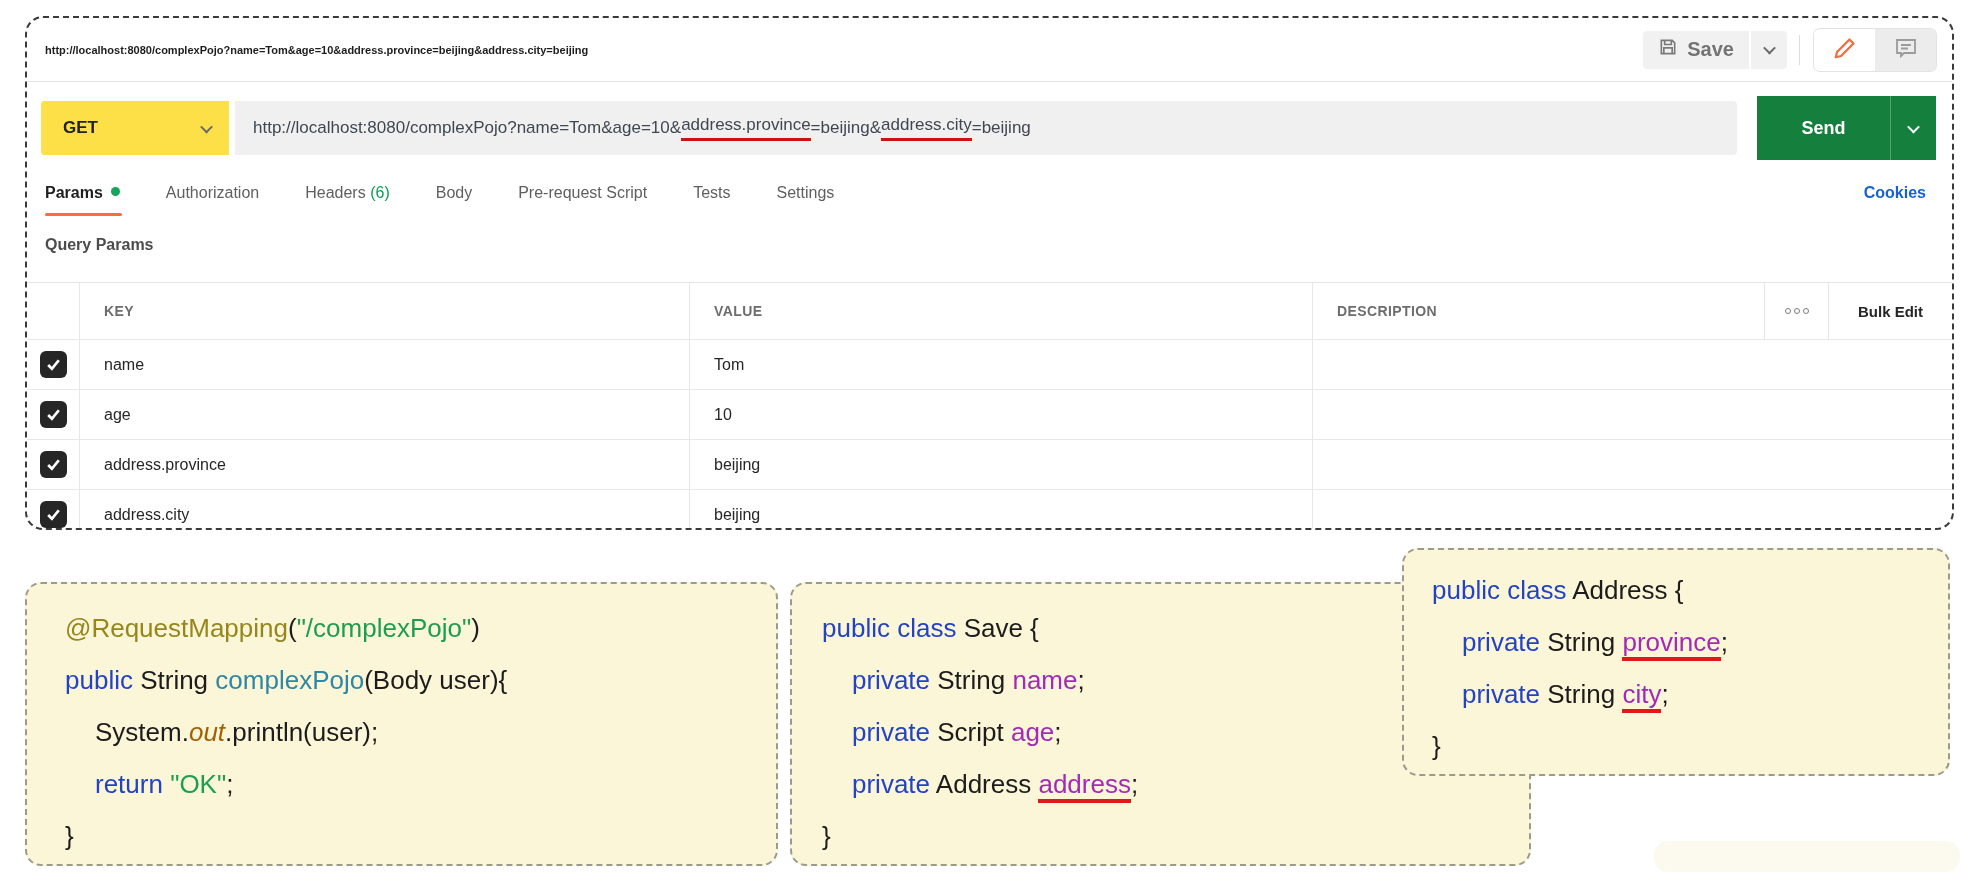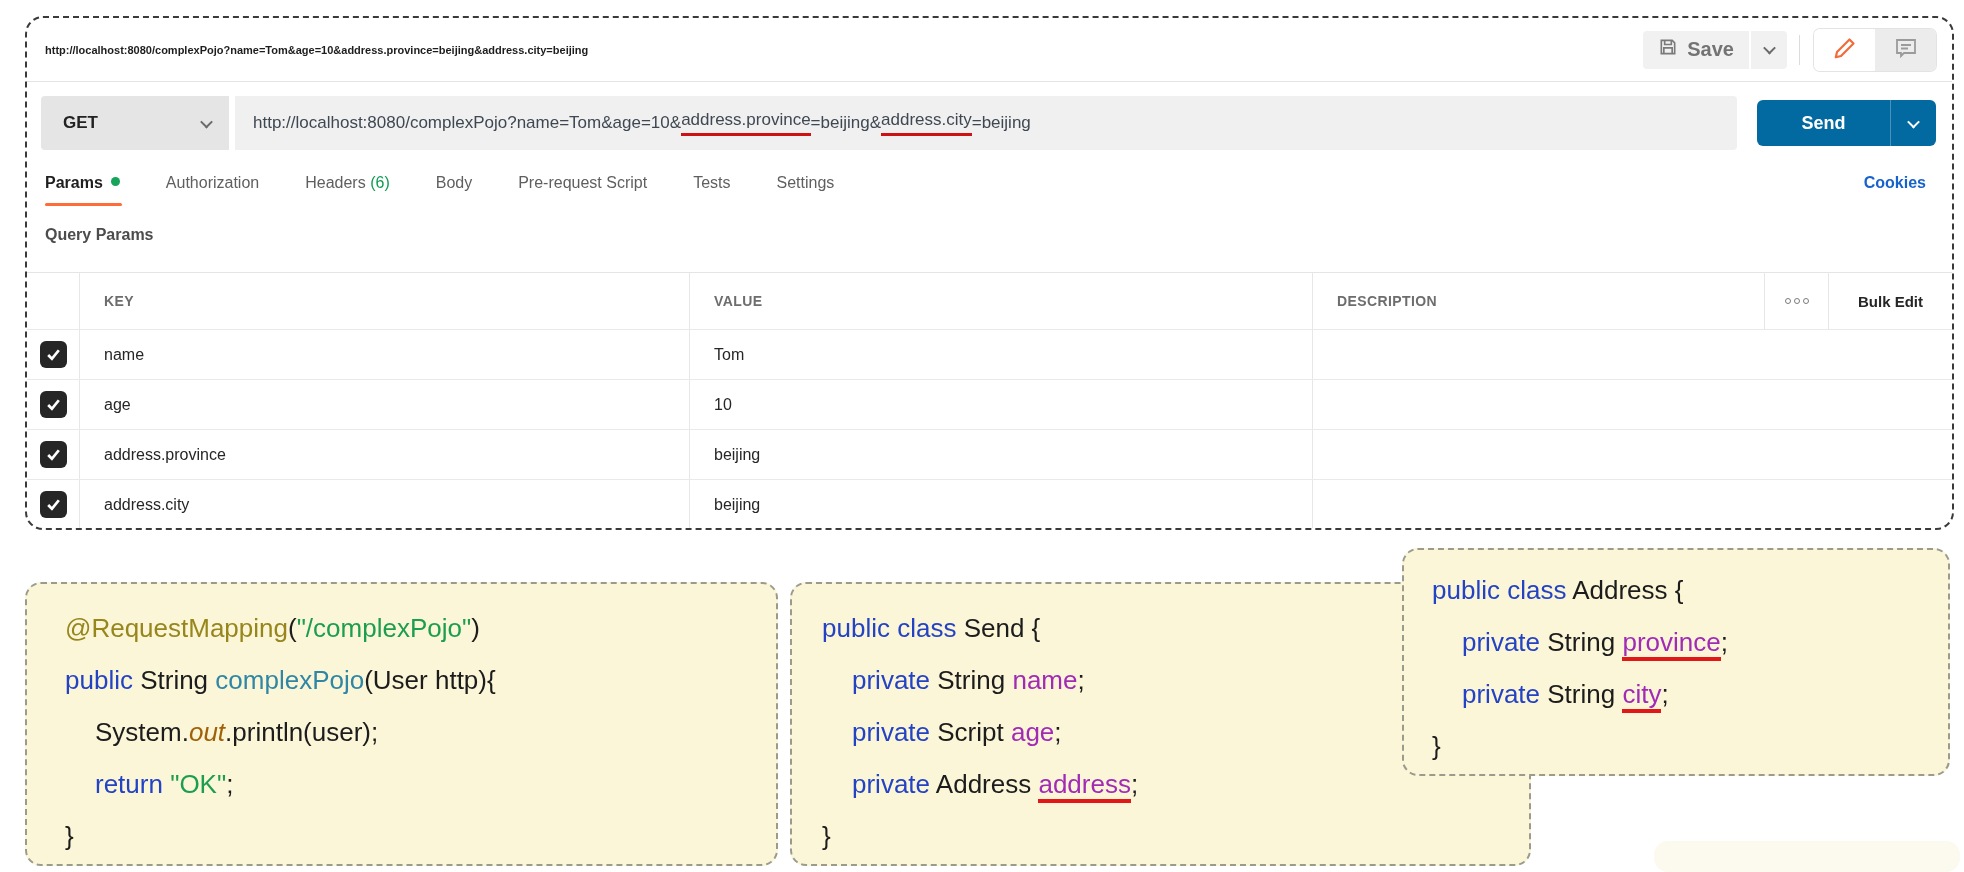--- a/index.html
+++ b/index.html
@@ -23,28 +23,28 @@
   .chev { display:inline-block; width:9px; height:9px; border-right:2px solid #6a6a6a;
           border-bottom:2px solid #6a6a6a; transform:rotate(45deg) translate(-1px,-1px); }
   .chev.white { border-color:#ffffff; }
   .vdivider { width:1px; height:30px; background:#dcdcdc; margin:0 14px 0 12px; }
   .edit-comment-group { display:flex; border-radius:6px; overflow:hidden; box-shadow:0 0 0 1px #e3e3e3; }
   .seg { width:61px; height:42px; border:none; display:flex; align-items:center; justify-content:center; cursor:pointer; }
   .seg.edit { background:#ffffff; }
   .seg.comment { background:#ececec; }
 
   .req-row { display:flex; align-items:center; padding:14px 16px 12px 14px; }
-  .method-select { width:188px; height:54px; background:#e5e5e5; border-radius:4px 0 0 4px;
+  .method-select { width:188px; height:54px; background:#fde047; border-radius:4px 0 0 4px;
                    display:flex; align-items:center; justify-content:space-between;
                    padding:0 18px 0 22px; font-size:17px; font-weight:bold; color:#222; cursor:pointer; margin-right:6px; }
   .url-field { flex:1; height:54px; background:#f0f0f0; border-radius:0 4px 4px 0;
                display:flex; align-items:center; padding:0 18px; font-size:17px; color:#3f4852;
                white-space:nowrap; overflow:hidden; margin-right:20px; }
   .url-underline { border-bottom:3px solid #cc1212; padding-bottom:3px; }
-  .send-btn { width:179px; height:46px; background:#0369a1; border:none; border-radius:6px;
+  .send-btn { width:179px; height:64px; background:#15803d; border:none; border-radius:0;
               display:flex; align-items:stretch; color:#fff; cursor:pointer; font-family:inherit; padding:0; }
   .send-label { flex:1; display:flex; align-items:center; justify-content:center;
                 font-size:18px; font-weight:bold; }
   .send-caret { width:46px; display:flex; align-items:center; justify-content:center;
                 border-left:1px solid rgba(255,255,255,0.28); }
 
   .tabs-row { display:flex; align-items:flex-start; padding:12px 26px 0 18px; height:52px; }
   .tab { margin-right:46px; font-size:16px; color:#5f5f5f; position:relative;
          padding-bottom:14px; cursor:pointer; white-space:nowrap; }
   .tab.active { color:#1f1f1f; font-weight:600; }
@@ -249,28 +249,28 @@
         </div>
       <div class="c-key">address.city</div>
       <div class="c-val">beijing</div>
       <div class="c-desc-row"></div>
     </div>
   </div>
 </div>
 
 <div class="code-box" id="box-controller">
   <div class="code-line"><span class="tok-ann">@RequestMapping</span><span class="tok-plain">(</span><span class="tok-str">"/complexPojo"</span><span class="tok-plain">)</span></div>
-  <div class="code-line"><span class="tok-kw">public </span><span class="tok-plain">String </span><span class="tok-meth">complexPojo</span><span class="tok-plain">(User http){</span></div>
+  <div class="code-line"><span class="tok-kw">public </span><span class="tok-plain">String </span><span class="tok-meth">complexPojo</span><span class="tok-plain">(Body user){</span></div>
   <div class="code-line ind"><span class="tok-plain">System.</span><span class="tok-out">out</span><span class="tok-plain">.println(user);</span></div>
   <div class="code-line ind"><span class="tok-kw">return </span><span class="tok-str">"OK"</span><span class="tok-plain">;</span></div>
   <div class="code-line"><span class="tok-plain">}</span></div>
 </div>
 
 <div class="code-box" id="box-user">
-  <div class="code-line"><span class="tok-kw">public class </span><span class="tok-plain">Send {</span></div>
+  <div class="code-line"><span class="tok-kw">public class </span><span class="tok-plain">Save {</span></div>
   <div class="code-line ind"><span class="tok-kw">private </span><span class="tok-plain">String </span><span class="tok-field">name</span><span class="tok-plain">;</span></div>
   <div class="code-line ind"><span class="tok-kw">private </span><span class="tok-plain">Script </span><span class="tok-field">age</span><span class="tok-plain">;</span></div>
   <div class="code-line ind"><span class="tok-kw">private </span><span class="tok-plain">Address </span><span class="tok-field tok-u">address</span><span class="tok-plain">;</span></div>
   <div class="code-line"><span class="tok-plain">}</span></div>
 </div>
 
 <div class="code-box" id="box-address">
   <div class="code-line"><span class="tok-kw">public class </span><span class="tok-plain">Address {</span></div>
   <div class="code-line ind"><span class="tok-kw">private </span><span class="tok-plain">String </span><span class="tok-field tok-u">province</span><span class="tok-plain">;</span></div>
   <div class="code-line ind"><span class="tok-kw">private </span><span class="tok-plain">String </span><span class="tok-field tok-u">city</span><span class="tok-plain">;</span></div>

